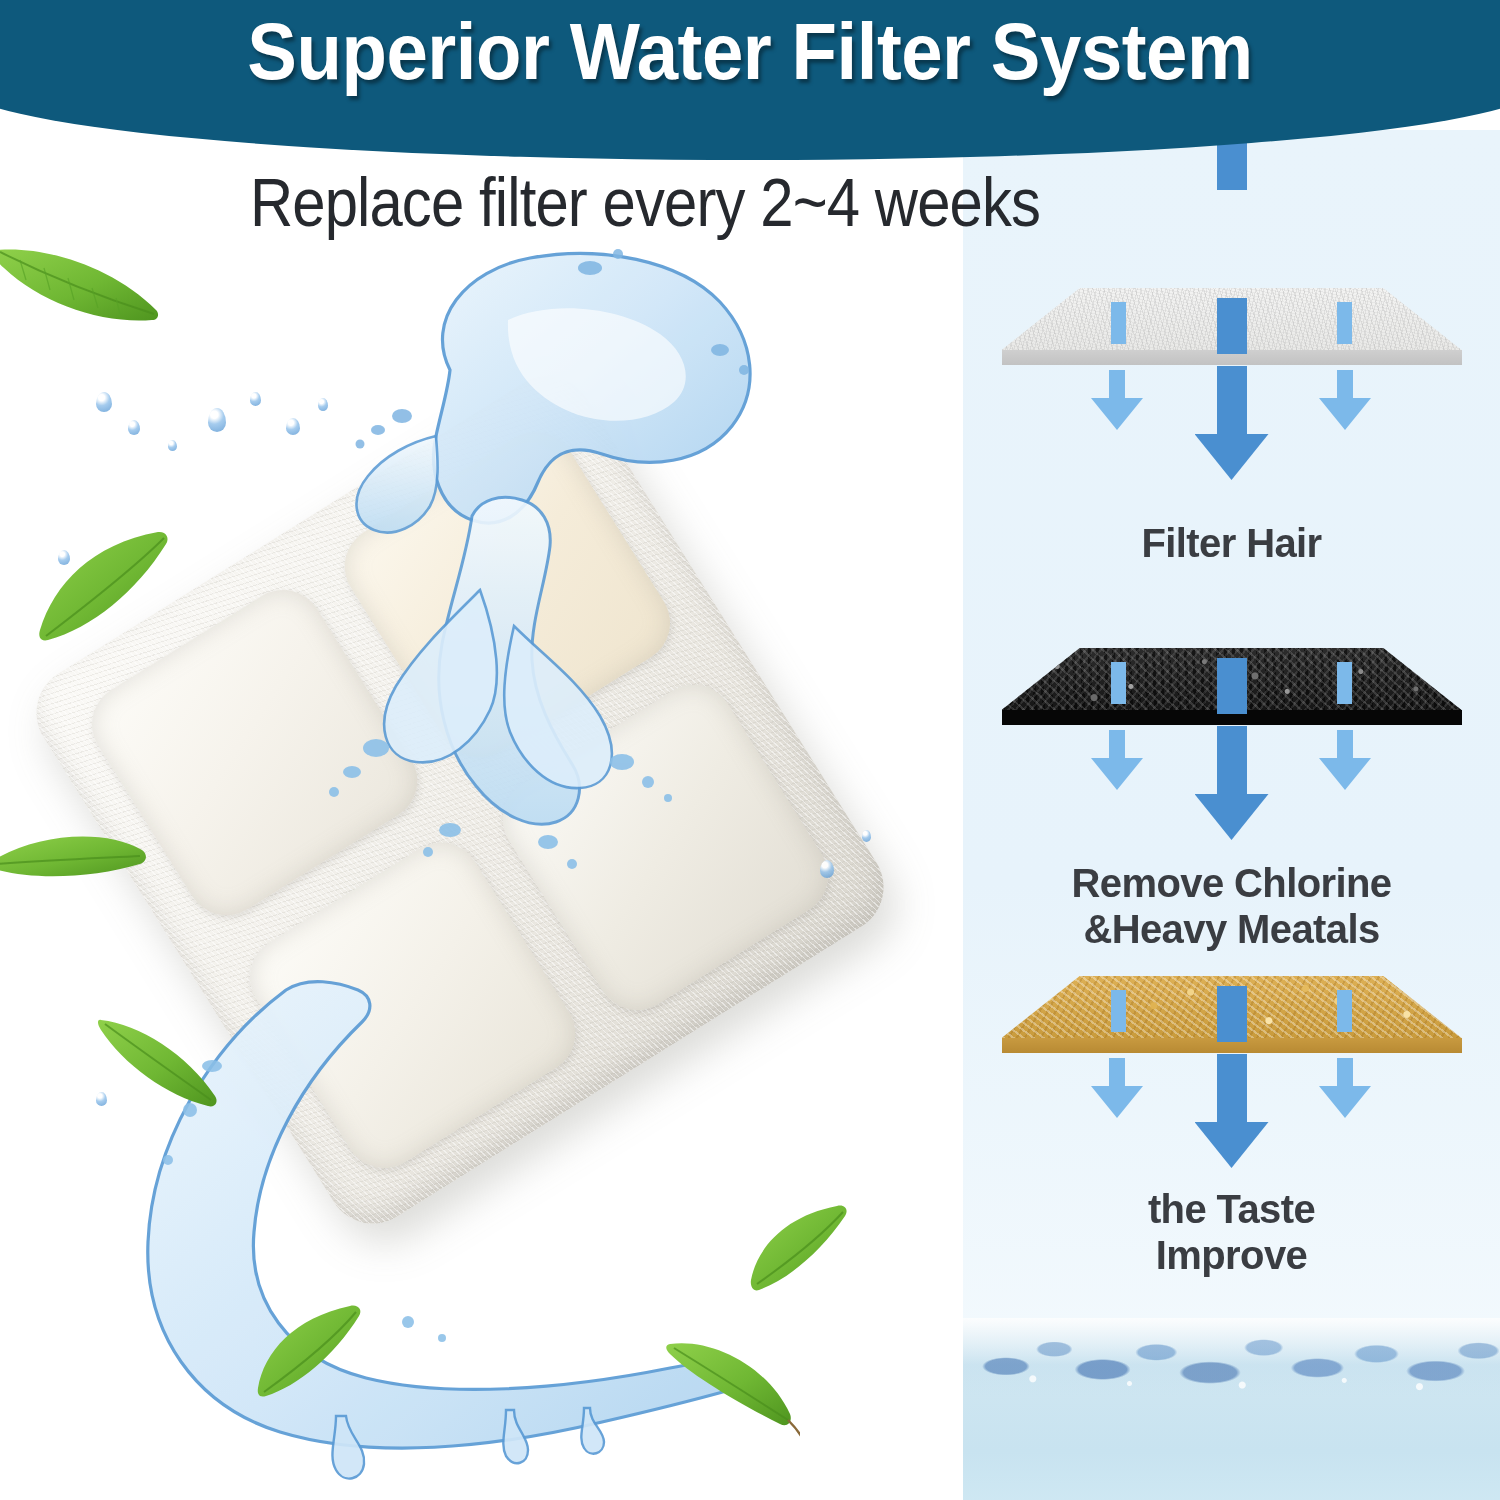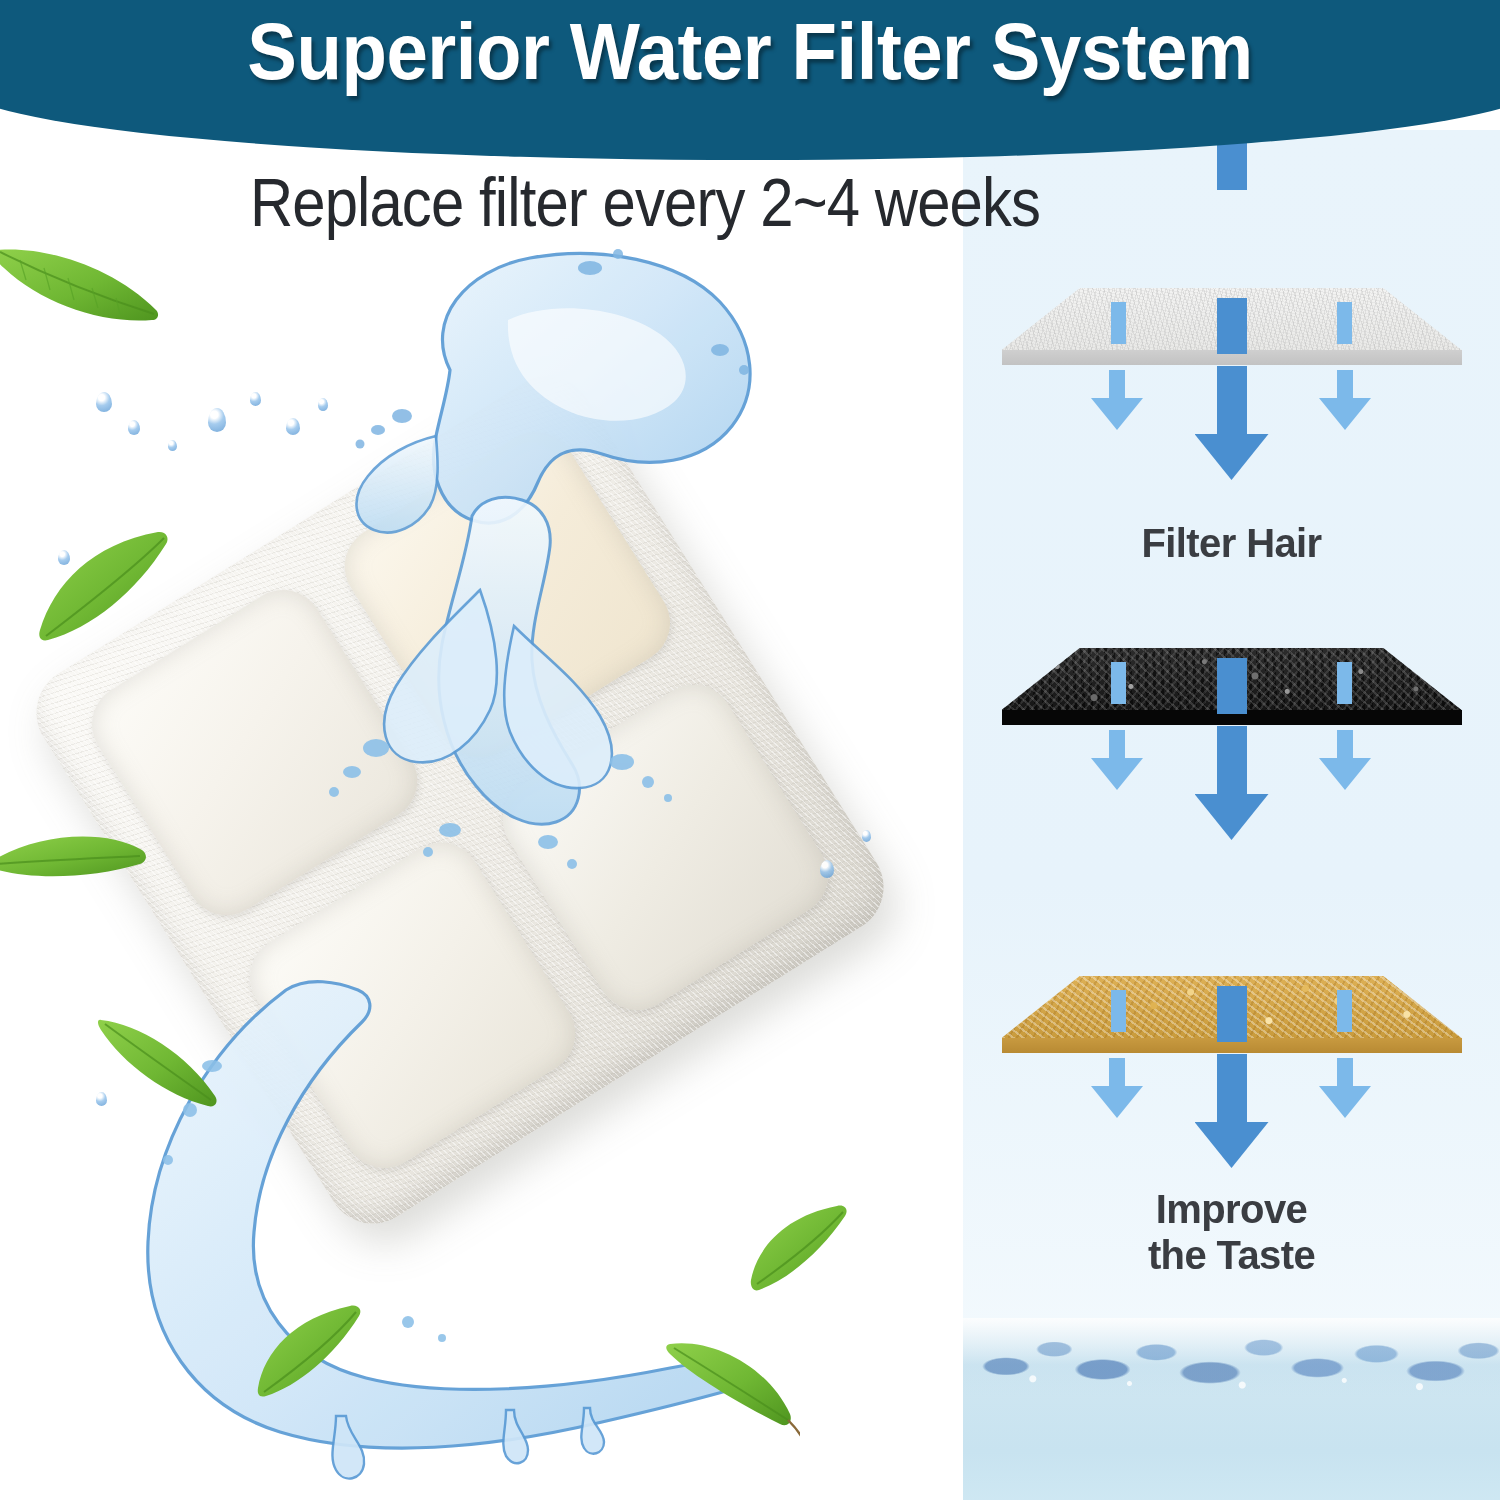--- a/index.html
+++ b/index.html
@@ -478,20 +478,24 @@
         <div class="shaft"></div>
         <div class="head"></div>
       </div>
       <div class="side-arrow" style="left:356px; top:592px;">
         <div class="shaft"></div>
         <div class="head"></div>
       </div>
       <div class="col-seg" style="top:588px; height:72px;"></div>
       <div class="big-arrow" style="top:656px;"></div>
 
+      <div class="layer-label" style="top:722px;">
+        <div>Remove Chlorine</div>
+        <div>&amp;Heavy Meatals</div>
+      </div>
 
       <div class="col-seg" style="top:840px; height:52px;"></div>
       <div class="slab resin" style="top:838px;">
         <div class="top"></div>
         <div class="edge"></div>
       </div>
       <div class="side-tick" style="left:148px; top:852px;"></div>
       <div class="col-seg" style="top:848px; height:56px;"></div>
       <div class="side-tick" style="left:374px; top:852px;"></div>
       <div class="side-arrow" style="left:128px; top:920px;">
@@ -499,22 +503,22 @@
         <div class="head"></div>
       </div>
       <div class="side-arrow" style="left:356px; top:920px;">
         <div class="shaft"></div>
         <div class="head"></div>
       </div>
       <div class="col-seg" style="top:916px; height:72px;"></div>
       <div class="big-arrow" style="top:984px;"></div>
 
       <div class="layer-label" style="top:1048px;">
+        <div>the Taste</div>
         <div>Improve</div>
-        <div>the Taste</div>
       </div>
 
       <div class="water-photo">
         <div class="surface"></div>
       </div>
     </div>
   </div>
 
   <div class="header-band">
     <div class="header-title">Superior Water Filter System</div>

